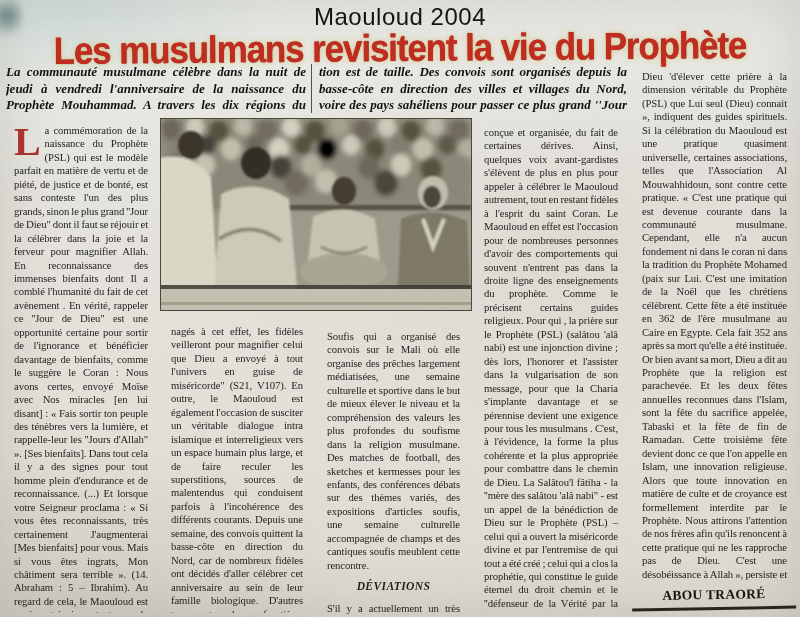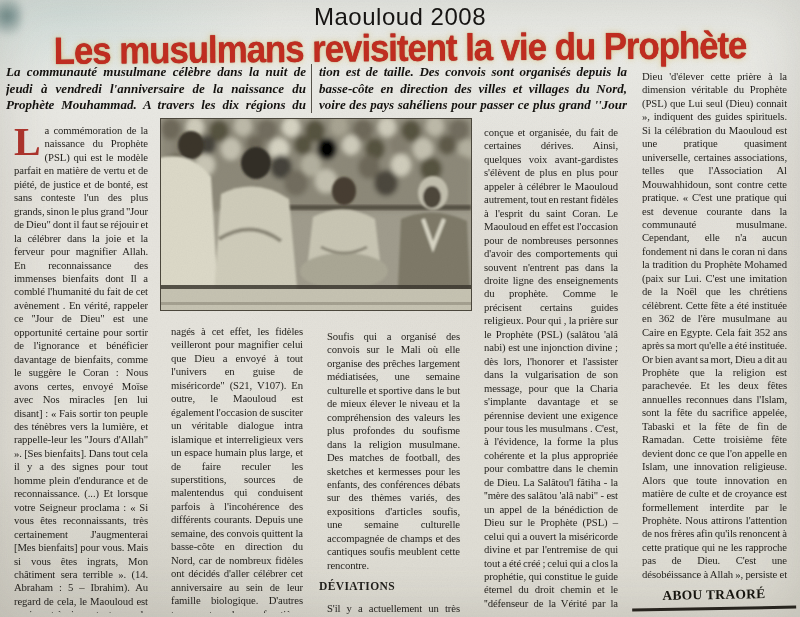--- a/index.html
+++ b/index.html
@@ -45,42 +45,43 @@
   .col2{left:163px;top:317px;width:148px;height:296px;}
   .col3{left:319px;top:322px;width:149px;height:296px;}
   .col4{left:476px;top:118px;width:150px;height:495px;}
   .col5{left:634px;top:62px; width:161px;height:522px;}
   .col p{margin:8px;}
   .dropcap{
     float:left;font-size:40px;line-height:34px;padding:1px 4px 0 0;
     font-weight:bold;color:#ac332c;font-family:"Liberation Serif",serif;
   }
   .subhead{
-    text-align:left;font-weight:bold;font-size:11.5px;letter-spacing:.4px;
+    text-align:center;font-weight:bold;font-size:11.5px;letter-spacing:.4px;
     margin:7px 0 3px 0 !important;
+    font-style:italic;
   }
   .byline{
     position:absolute;left:632px;top:587px;width:164px;text-align:center;
     font-weight:bold;font-size:13.5px;letter-spacing:.3px;color:#17150f;
     border-bottom:3px solid #27241e;padding-bottom:4px;transform:rotate(-1deg);
   }
   .grain{position:absolute;inset:0;width:100%;height:100%;opacity:.07;pointer-events:none;mix-blend-mode:multiply;}
   .smudge{
     position:absolute;left:-8px;top:-10px;width:30px;height:52px;border-radius:50%;
     background:radial-gradient(circle, rgba(35,75,75,.6), transparent 70%);filter:blur(3px);
   }
 </style>
 </head>
 <body>
 
 <div id="page">
 
   <div class="smudge"></div>
 
-  <div class="kicker">Maouloud 2008</div>
+  <div class="kicker">Maouloud 2004</div>
 
   <div class="headline">Les musulmans revisitent la vie du Prophète</div>
 
   <div class="lede left">La communauté musulmane célèbre dans la nuit de jeudi à vendredi l'anniversaire de la naissance du Prophète Mouhammad. A travers les dix régions du pays, la mobilisa-</div>
   <div class="vrule"></div>
   <div class="lede right">tion est de taille. Des convois sont organisés depuis la basse-côte en direction des villes et villages du Nord, voire des pays sahéliens pour passer ce plus grand ''Jour de Dieu".</div>
 
   <div class="photo">
     <svg width="310" height="191" viewBox="0 0 310 191">
       <defs>

